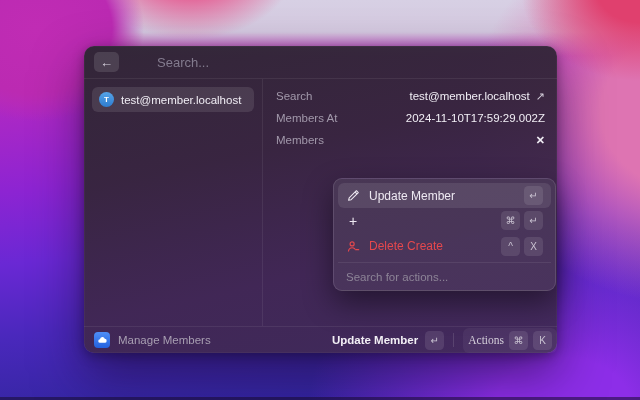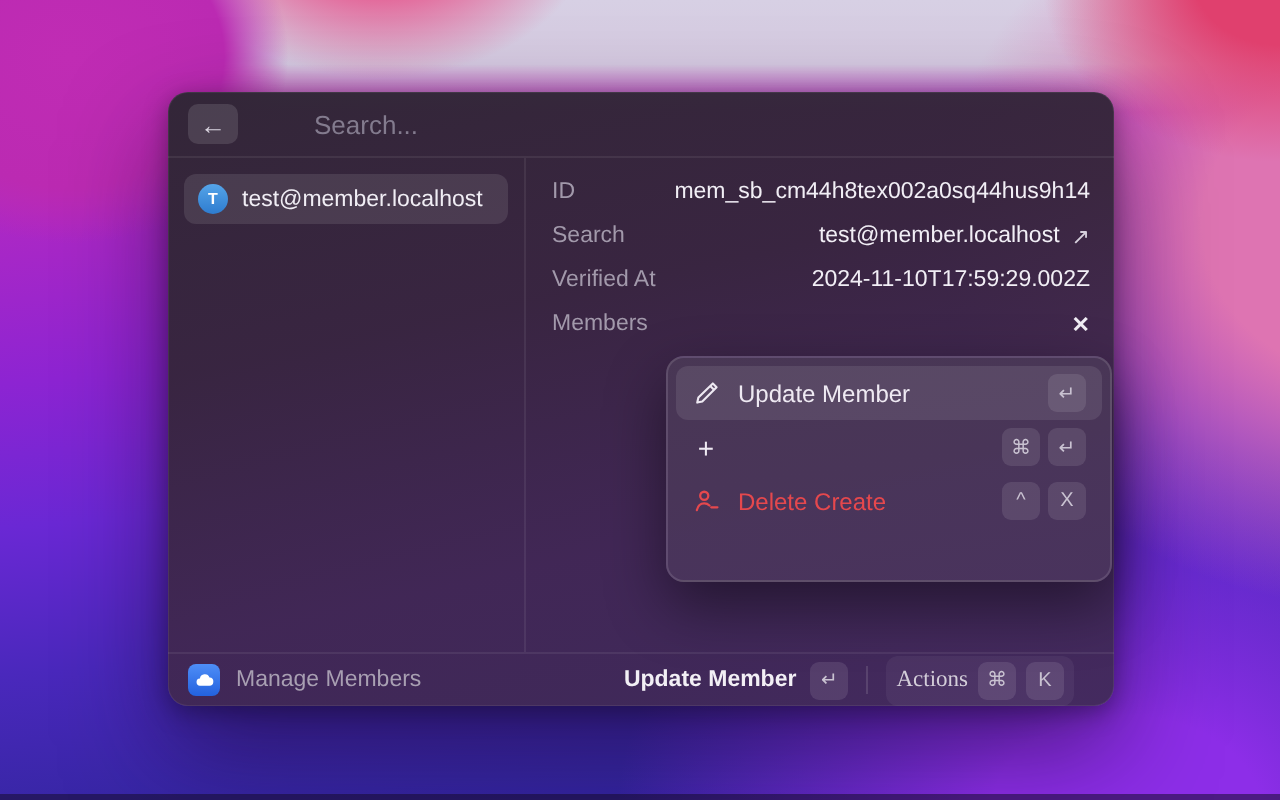--- a/index.html
+++ b/index.html
@@ -62,21 +62,21 @@
   .plus-glyph { font-size:14px; line-height:1; color:#eee9f2; }
   .keycap { min-width:19px; height:19px; border-radius:4.5px; background:rgba(255,255,255,.10);
     color:#c9c2d1; font-size:10px; font-family:"Liberation Sans", sans-serif;
     display:inline-flex; align-items:center; justify-content:center; padding:0 4px; }
   .keys { display:flex; gap:4px; }
   .menu-search { border-top:1px solid rgba(255,255,255,.08); margin-top:3px;
     padding:8px 8px 7px; color:#8d8497; font-size:11.5px; }
 
   
   .win-footer { flex:0 0 27px; border-top:1px solid rgba(255,255,255,.07);
-    display:flex; align-items:center; padding:0 20px 0 10px; gap:8px; }
+    display:flex; align-items:center; padding:0 0 0 10px; gap:8px; }
   .app-icon { width:16px; height:16px; border-radius:4px; flex:0 0 16px;
     background:linear-gradient(180deg,#4e8ef7,#2361de);
     display:flex; align-items:center; justify-content:center; }
   .footer-app-name { color:#a89fb2; font-size:11.5px; }
   .footer-right { margin-left:auto; display:flex; align-items:center; gap:7px; }
   .footer-primary { color:#f2eff5; font-size:11.5px; font-weight:bold; }
   .footer-sep { width:1px; height:14px; background:rgba(255,255,255,.12); margin:0 2px; }
   .actions-group { display:flex; align-items:center; gap:5px; padding:3px 5px;
     border-radius:6px; background:rgba(255,255,255,.05); }
   .actions-label { color:#d3cdd9; font-size:11.5px;font-family:Liberation Serif, serif; }
@@ -99,32 +99,28 @@
 
     <aside class="list-pane">
       <div class="list-item">
         <span class="avatar">T</span>
         <span class="list-label">test@member.localhost</span>
       </div>
     </aside>
 
     <section class="details-pane">
       <div class="detail-row">
-        <span class="detail-label">ID</span>
-        <span class="detail-value">mem_sb_cm44h8tex002a0sq44hus9h14</span>
-      </div>
-      <div class="detail-row">
         <span class="detail-label">Search</span>
         <span class="detail-value">
           <span>test@member.localhost</span>
           <span class="ext-arrow">↗</span>
         </span>
       </div>
       <div class="detail-row">
-        <span class="detail-label">Verified At</span>
+        <span class="detail-label">Members At</span>
         <span class="detail-value">2024-11-10T17:59:29.002Z</span>
       </div>
       <div class="detail-row">
         <span class="detail-label">Members</span>
         <span class="detail-value">
             <span class="x-mark">✕</span>
           </span>
       </div>
     </section>
 
@@ -164,20 +160,21 @@
             </svg>
         </span>
         <span>Delete Create</span>
         <span class="spacer"></span>
         <span class="keys">
           <kbd class="keycap">^</kbd>
           <kbd class="keycap">X</kbd>
         </span>
       </div>
 
+      <div class="menu-search">Search for actions...</div>
     </div>
 
   </div>
 
   <div class="win-footer">
     <span class="app-icon">
       <svg width="11" height="11" viewBox="0 0 16 16" fill="#ffffff">
           <path d="M4.6 11.4a2.6 2.6 0 0 1-.3-5.2 3.6 3.6 0 0 1 7-.7 2.9 2.9 0 0 1-.4 5.9z"></path>
         </svg>
     </span>

